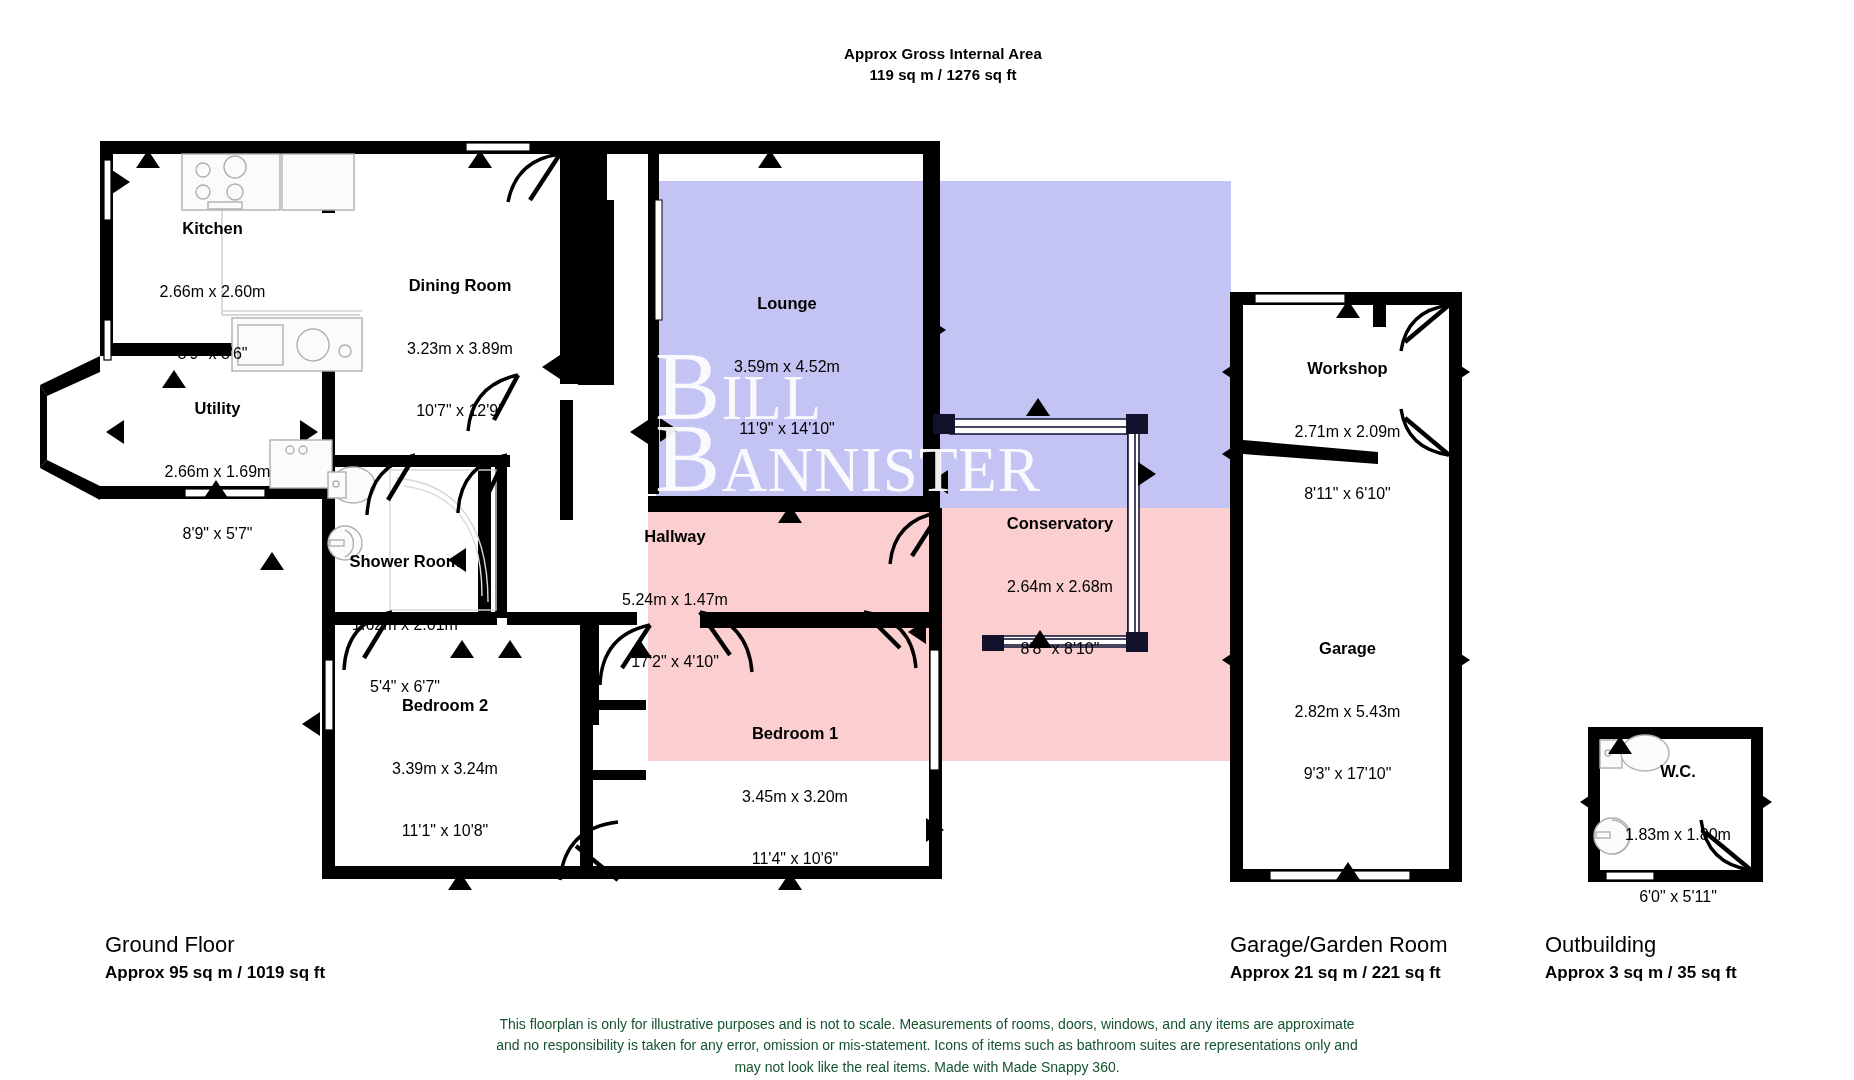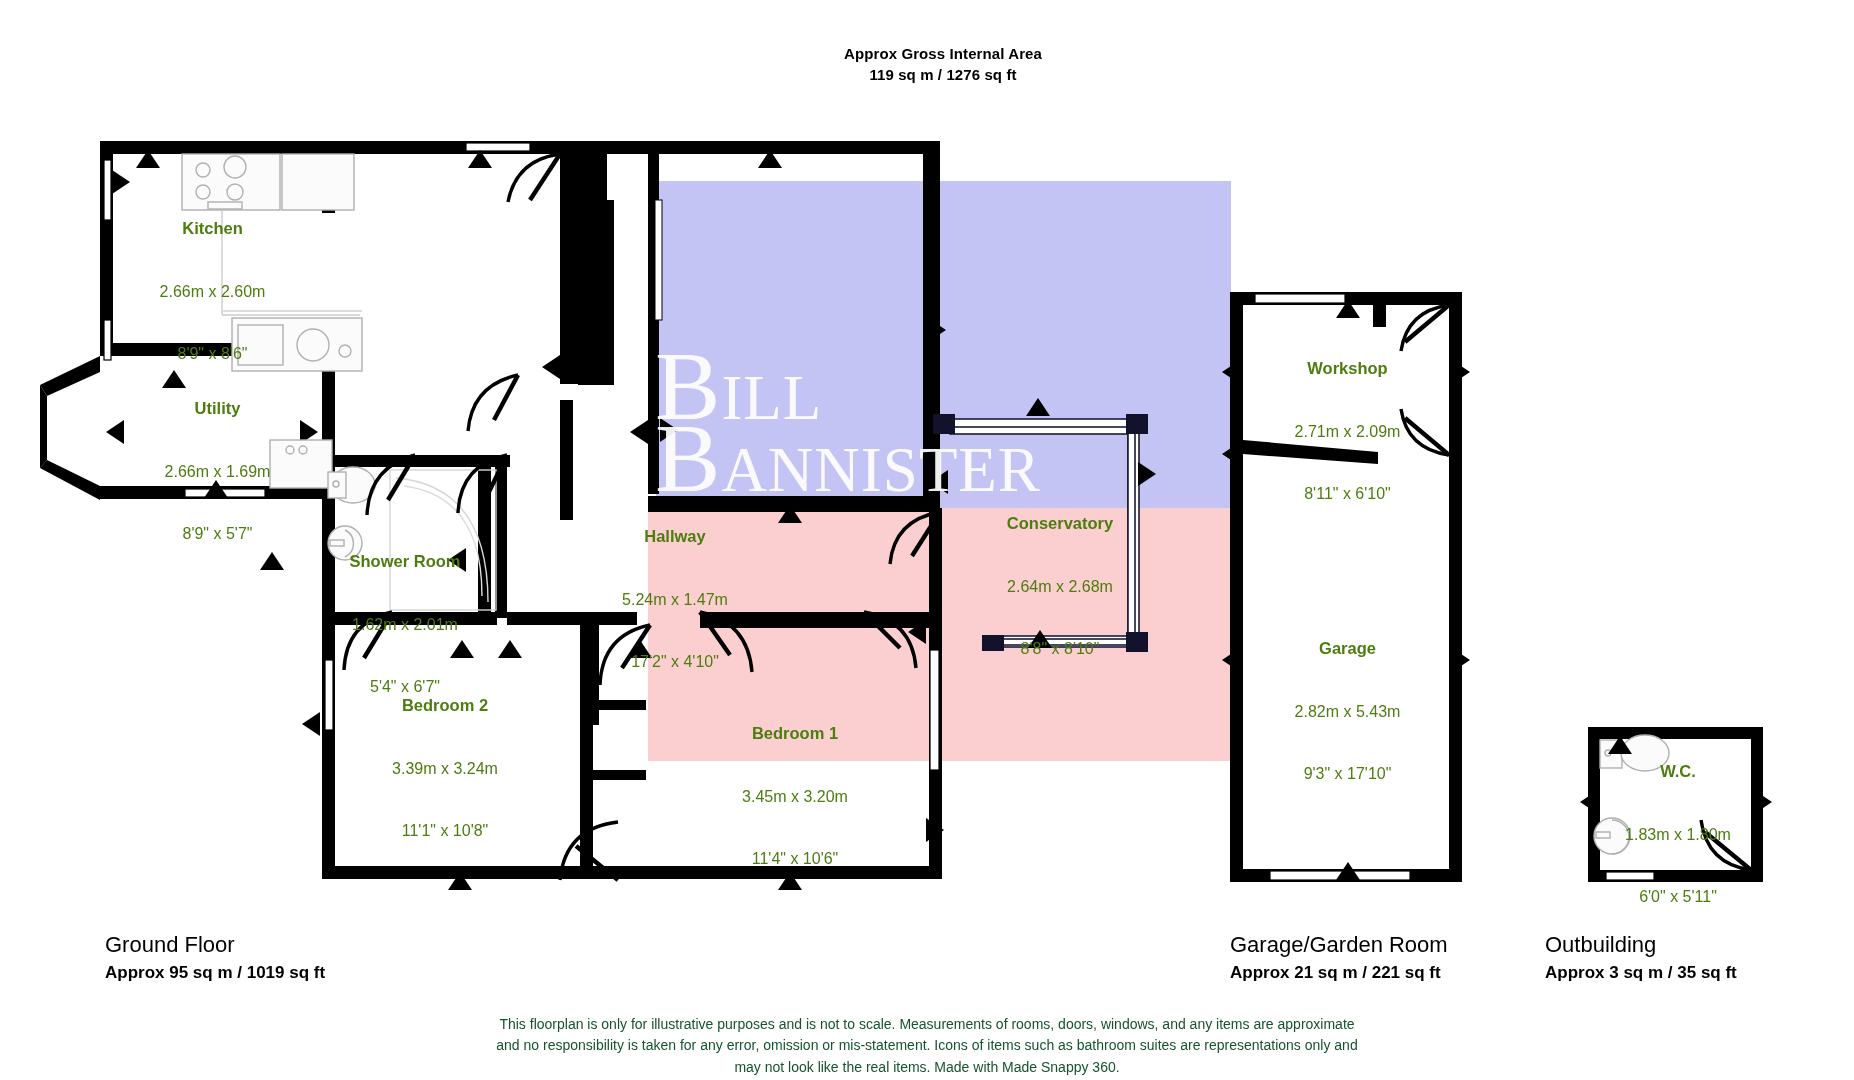--- a/index.html
+++ b/index.html
@@ -31,21 +31,21 @@
     letter-spacing: .1px;
   }
   #hdr-line1 { top: 45px; }
   #hdr-line2 { top: 66px; }
 
   .plan-svg { position: absolute; left: 0; top: 0; }
 
   .room-label {
     position: absolute;
     text-align: center;
-    color: #4d7c0f;
+    color: #000000;
     line-height: 1.32;
     white-space: nowrap;
     pointer-events: none;
   }
   .room-label .rname {
     display: block;
     font-weight: bold;
     font-size: 16.5px;
   }
   .room-label .rdim {
@@ -362,21 +362,31 @@
       <span>B</span><span class="small">ANNISTER</span>
     </div>
   </div>
 
   <div class="room-label" style="left:105px; top:218px; width:215px;">
     <span class="rname">Kitchen</span>
     <span class="rdim">2.66m x 2.60m</span>
     <span class="rdim">8'9" x 8'6"</span>
   </div>
 
-
+  <div class="room-label" style="left:345px; top:275px; width:230px;">
+    <span class="rname">Dining Room</span>
+    <span class="rdim">3.23m x 3.89m</span>
+    <span class="rdim">10'7" x 12'9"</span>
+  </div>
+
+  <div class="room-label" style="left:672px; top:293px; width:230px;">
+    <span class="rname">Lounge</span>
+    <span class="rdim">3.59m x 4.52m</span>
+    <span class="rdim">11'9" x 14'10"</span>
+  </div>
 
   <div class="room-label" style="left:110px; top:398px; width:215px;">
     <span class="rname">Utility</span>
     <span class="rdim">2.66m x 1.69m</span>
     <span class="rdim">8'9" x 5'7"</span>
   </div>
 
   <div class="room-label" style="left:310px; top:551px; width:190px;">
     <span class="rname">Shower Room</span>
     <span class="rdim">1.62m x 2.01m</span>

